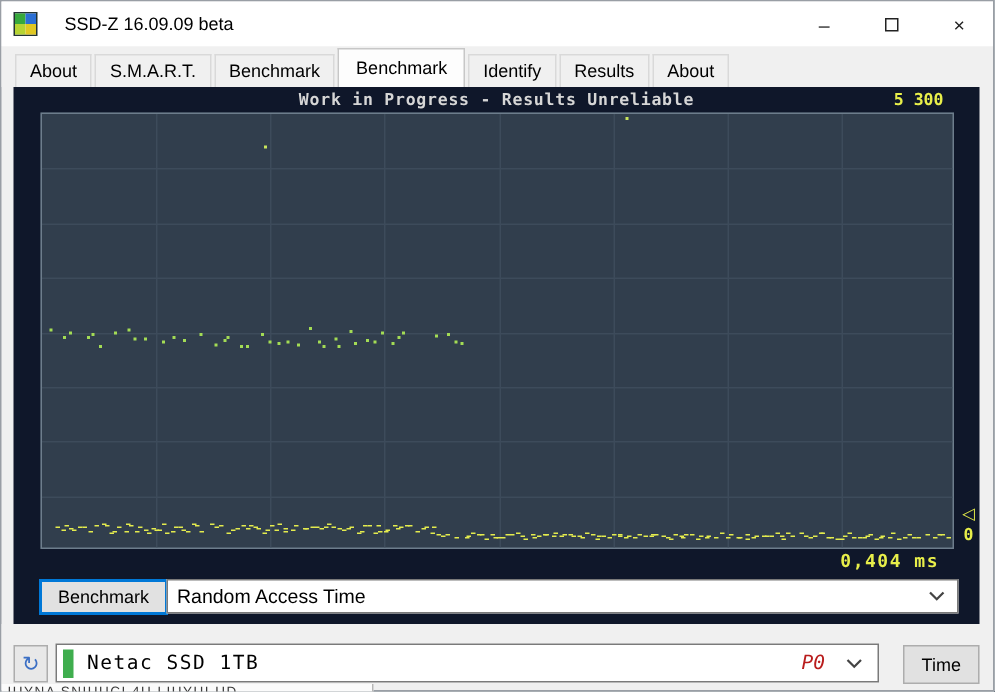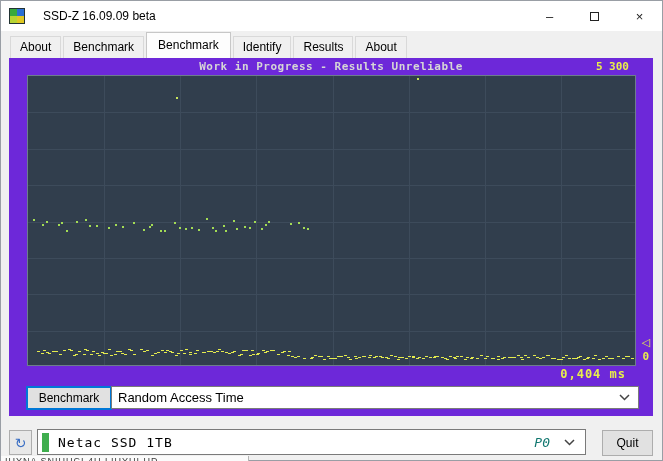--- a/index.html
+++ b/index.html
@@ -39,21 +39,21 @@
     padding:3px 9px 4px 9px; margin-right:2px; position:relative; top:0;
   }
   .tab.active {
     background:#fdfdfd; padding:5px 11px 6px 11px; z-index:3;
     border:1px solid #c7c7c7; border-bottom:none;
   }
 
   
   .panel {
     position:absolute; left:8px; top:57px; width:644px; height:358px;
-    background:#6d28d9; font-family:"DejaVu Sans Mono", monospace;
+    background:#0f172a; font-family:"DejaVu Sans Mono", monospace;
   }
   .chart-banner {
     position:absolute; left:0; top:2px; width:100%; text-align:center;
     color:#d6d6d6; font-size:11px; font-weight:bold; letter-spacing:0.5px;
   }
   .scale-max {
     position:absolute; right:24px; top:2px; color:#e8ef4a; font-size:11px; font-weight:bold;
   }
   .plot {
     position:absolute; left:18px; top:17px; width:609px; height:291px;
@@ -96,21 +96,21 @@
     background:#e8e8e8; border:1px solid #adadad; display:flex; align-items:center; justify-content:center;
     color:#3b6fc4; font-size:14px; font-family:"DejaVu Sans", sans-serif;
   }
   .device-combo {
     position:absolute; left:36px; top:13px; width:549px; height:26px;
     background:#ffffff; border:1px solid #7a7a7a; display:flex; align-items:center;
     font-family:"DejaVu Sans Mono", monospace; font-size:13px; color:#000;
   }
   .device-color-bar { width:7px; height:19px; background:#3fae4e; margin-left:4px; }
   .device-name { margin-left:9px; letter-spacing:1px; }
-  .port-label { margin-left:auto; font-style:italic; font-size:13px; color:#0f766e; }
+  .port-label { margin-left:auto; font-style:italic; font-size:13px; color:#b91c1c; }
   .device-chevron { margin-left:14px; margin-right:10px; }
   .quit-btn {
     position:absolute; left:601px; top:14px; width:51px; height:26px;
     background:#e1e1e1; border:1px solid #adadad; font-size:12px; color:#000;
     display:flex; align-items:center; justify-content:center; font-family:"Liberation Sans", sans-serif;
   }
 
   
   .artifact {
     position:absolute; left:0; top:455px; width:248px; height:6px;
@@ -140,20 +140,21 @@
       <div class="win-btn">–</div>
       <div class="win-btn">
         <span class="maximize-glyph"></span>
       </div>
       <div class="win-btn">×</div>
     </div>
   </div>
 
   <div class="tabbar">
     <div class="tab">About</div>
+    <div class="tab">S.M.A.R.T.</div>
     <div class="tab">Benchmark</div>
     <div class="tab active">Benchmark</div>
     <div class="tab">Identify</div>
     <div class="tab">Results</div>
     <div class="tab">About</div>
   </div>
 
   <div class="panel">
     <div class="chart-banner">Work in Progress - Results Unreliable</div>
     <div class="scale-max">5 300</div>
@@ -438,20 +439,20 @@
     <div class="device-combo">
       <span class="device-color-bar"></span>
       <span class="device-name">Netac SSD 1TB</span>
       <span class="port-label">P0</span>
       <span class="device-chevron">
         <svg class="chev" width="11" height="7" viewBox="0 0 11 7">
           <polyline points="1,1 5.5,5.5 10,1" fill="none" stroke="#444" stroke-width="1.5"></polyline>
         </svg>
       </span>
     </div>
-    <div class="quit-btn">Quit</div>
+    <div class="quit-btn">Time</div>
   </div>
 
   <div class="artifact">
     <span>IUYNA SNIUUCI 4U LIUYUI UD.</span>
   </div>
 
 </div>
 
 </body></html>

